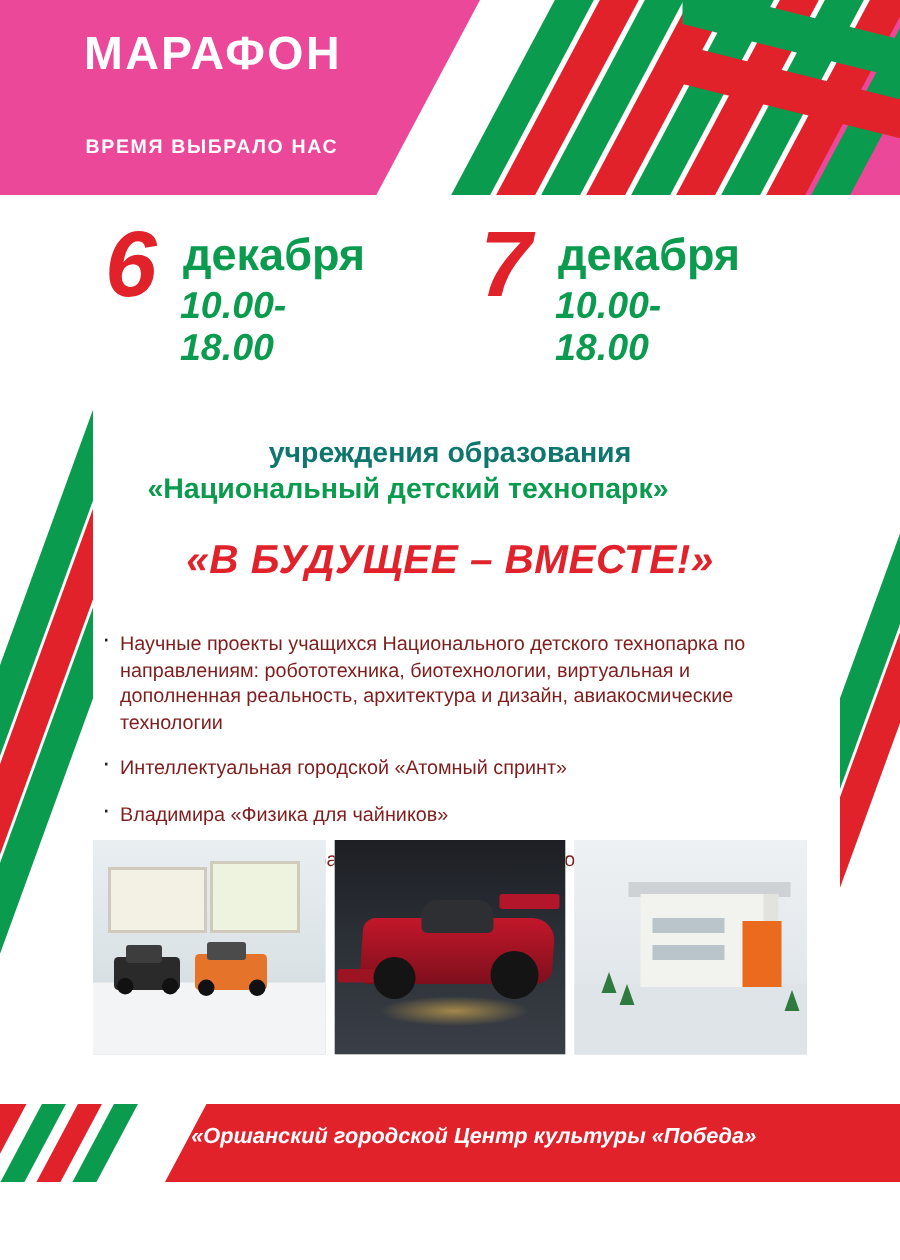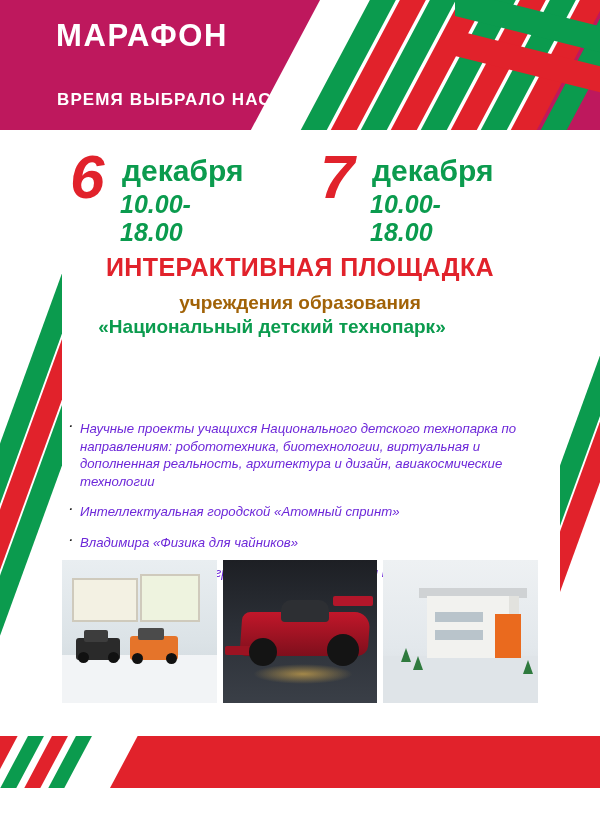--- a/index.html
+++ b/index.html
@@ -19,21 +19,21 @@
     height: 840px;
     background: #ffffff;
     overflow: hidden;
   }
 
   
   .header {
     position: absolute;
     left: 0; top: 0;
     width: 600px; height: 130px;
-    background: #be185d;
+    background: #ec4899;
     overflow: hidden;
   }
   .header-white-wedge {
     position: absolute;
     right: 0; top: 0;
     width: 280px; height: 130px;
     background: #ffffff;
     transform: skewX(-28deg);
     transform-origin: top right;
   }
@@ -50,21 +50,21 @@
     color: #ffffff;
     font-size: 31px;
     font-weight: bold;
     letter-spacing: 1.6px;
     line-height: 36px;
   }
   .header-sub {
     position: absolute;
     left: 57px; top: 90px;
     color: #ffffff;
-    font-size: 17px;
+    font-size: 13px;
     font-weight: bold;
     letter-spacing: 1.1px;
   }
 
   
   .side-stripes {
     position: absolute;
     left: 0; top: 130px;
     width: 62px; height: 620px;
     overflow: hidden;
@@ -134,21 +134,21 @@
     color: #e1222b;
     font-size: 25px;
     font-weight: bold;
     letter-spacing: 0.4px;
   }
   .sub-title-1 {
     position: absolute;
     left: 0; top: 292px;
     width: 600px;
     text-align: center;
-    color: #a16207;
+    color: #0f766e;
     font-size: 19px;
     font-weight: bold;
   }
   .sub-title-2 {
     position: absolute;
     left: 0; top: 316px;
     width: 544px;
     text-align: center;
     color: #0b9b4e;
     font-size: 19px;
@@ -171,22 +171,21 @@
     position: absolute;
     left: 66px; top: 420px;
     width: 470px;
   }
   .bullet {
     position: relative;
     padding-left: 14px;
     margin-bottom: 13px;
     font-size: 13.2px;
     line-height: 17.5px;
-    color: #6d28d9;
-    font-style: italic;
+    color: #7f1d1d;
   }
   .bullet:before {
     content: "\00B7";
     position: absolute;
     left: 2px;
     top: -3px;
     font-size: 17px;
     color: #1a1a1a;
   }
 
@@ -322,23 +321,23 @@
       <div class="date-month">декабря</div>
       <div class="date-time">10.00-18.00</div>
     </div>
     <div class="date-block two">
       <div class="date-num">7</div>
       <div class="date-month">декабря</div>
       <div class="date-time">10.00-18.00</div>
     </div>
   </div>
 
-  <div class="main-title">ИНТЕРАКТИВНАЯ ПЛОЩАДКА</div>
   <div class="sub-title-1">учреждения образования</div>
   <div class="sub-title-2">«Национальный детский технопарк»</div>
+  <div class="slogan">«В БУДУЩЕЕ – ВМЕСТЕ!»</div>
 
   <div class="bullets">
     <div class="bullet">Научные проекты учащихся Национального детского технопарка по направлениям: робототехника, биотехнологии, виртуальная и дополненная реальность, архитектура и дизайн, авиакосмические технологии</div>
     <div class="bullet">Интеллектуальная городской «Атомный спринт»</div>
     <div class="bullet">Владимира  «Физика для чайников»</div>
     <div class="bullet">Интеллектуальная игра «Детектор знаний» и многое другое...</div>
   </div>
 
   <div class="photos">
 
@@ -382,14 +381,15 @@
     </div>
 
   </div>
 
   <div class="footer-band">
     <div class="footer-white-wedge"></div>
     <div class="footer-stripe" style="left:12px;background:#0b9b4e;"></div>
     <div class="footer-stripe" style="left:36px;background:#e1222b;"></div>
     <div class="footer-stripe" style="left:60px;background:#0b9b4e;"></div>
   </div>
+  <div class="footer-text">ГУК «Оршанский городской Центр культуры «Победа»</div>
 
 </div>
 
 </body></html>

